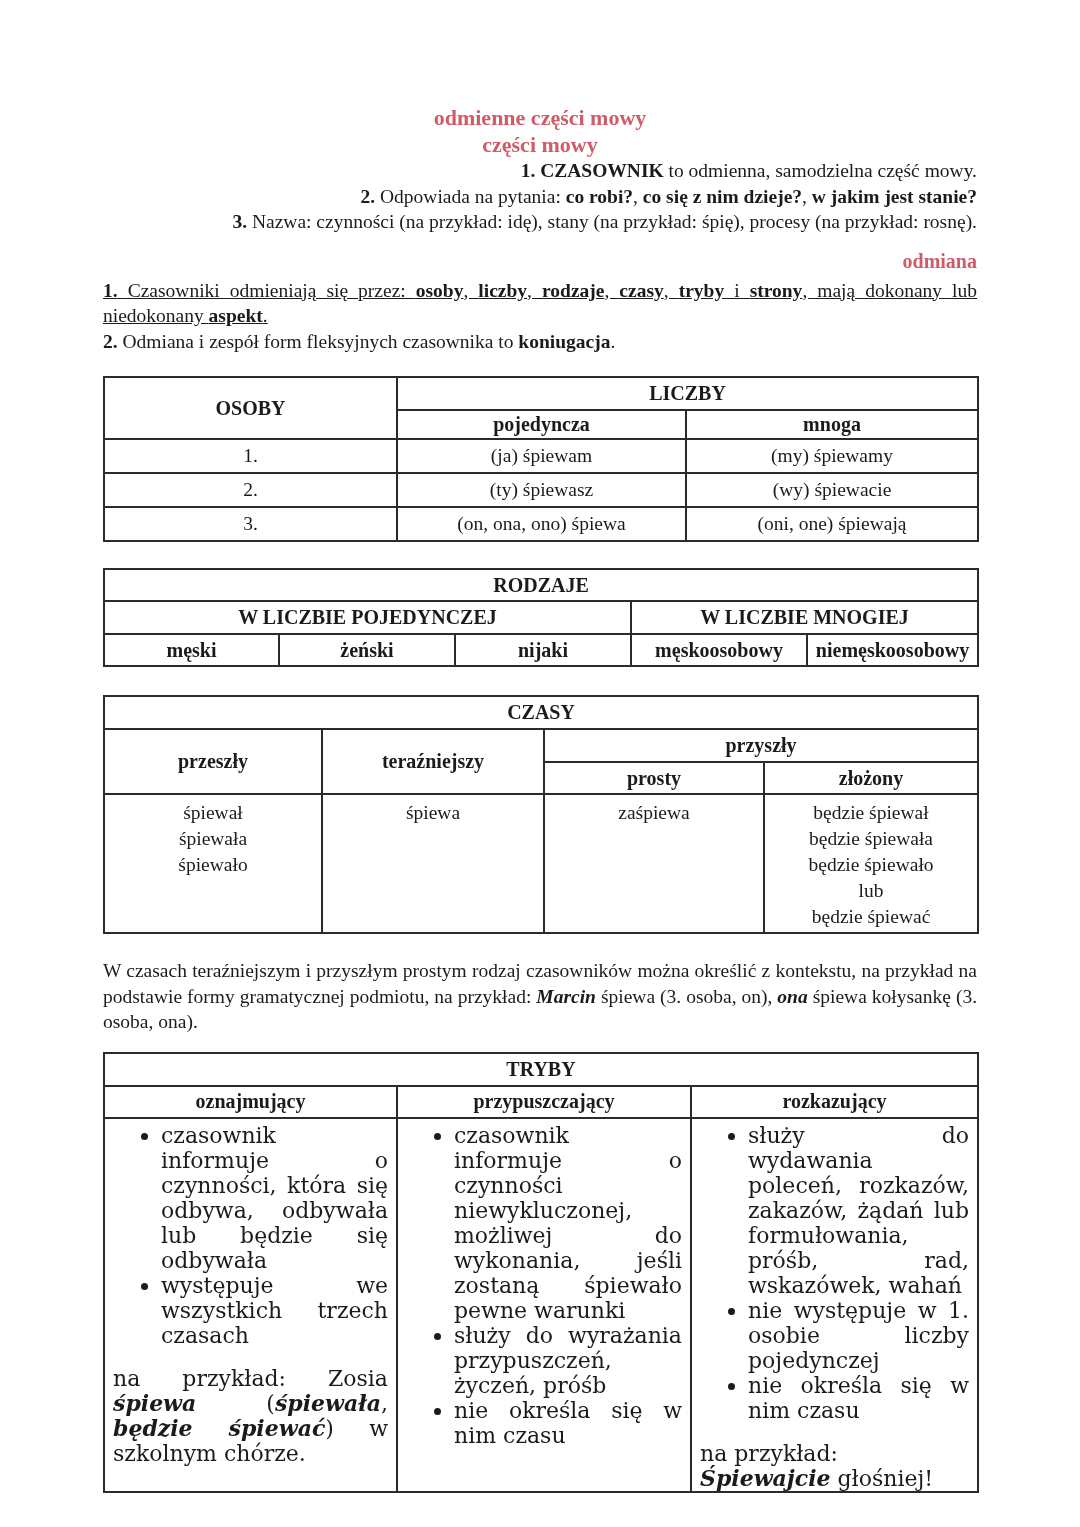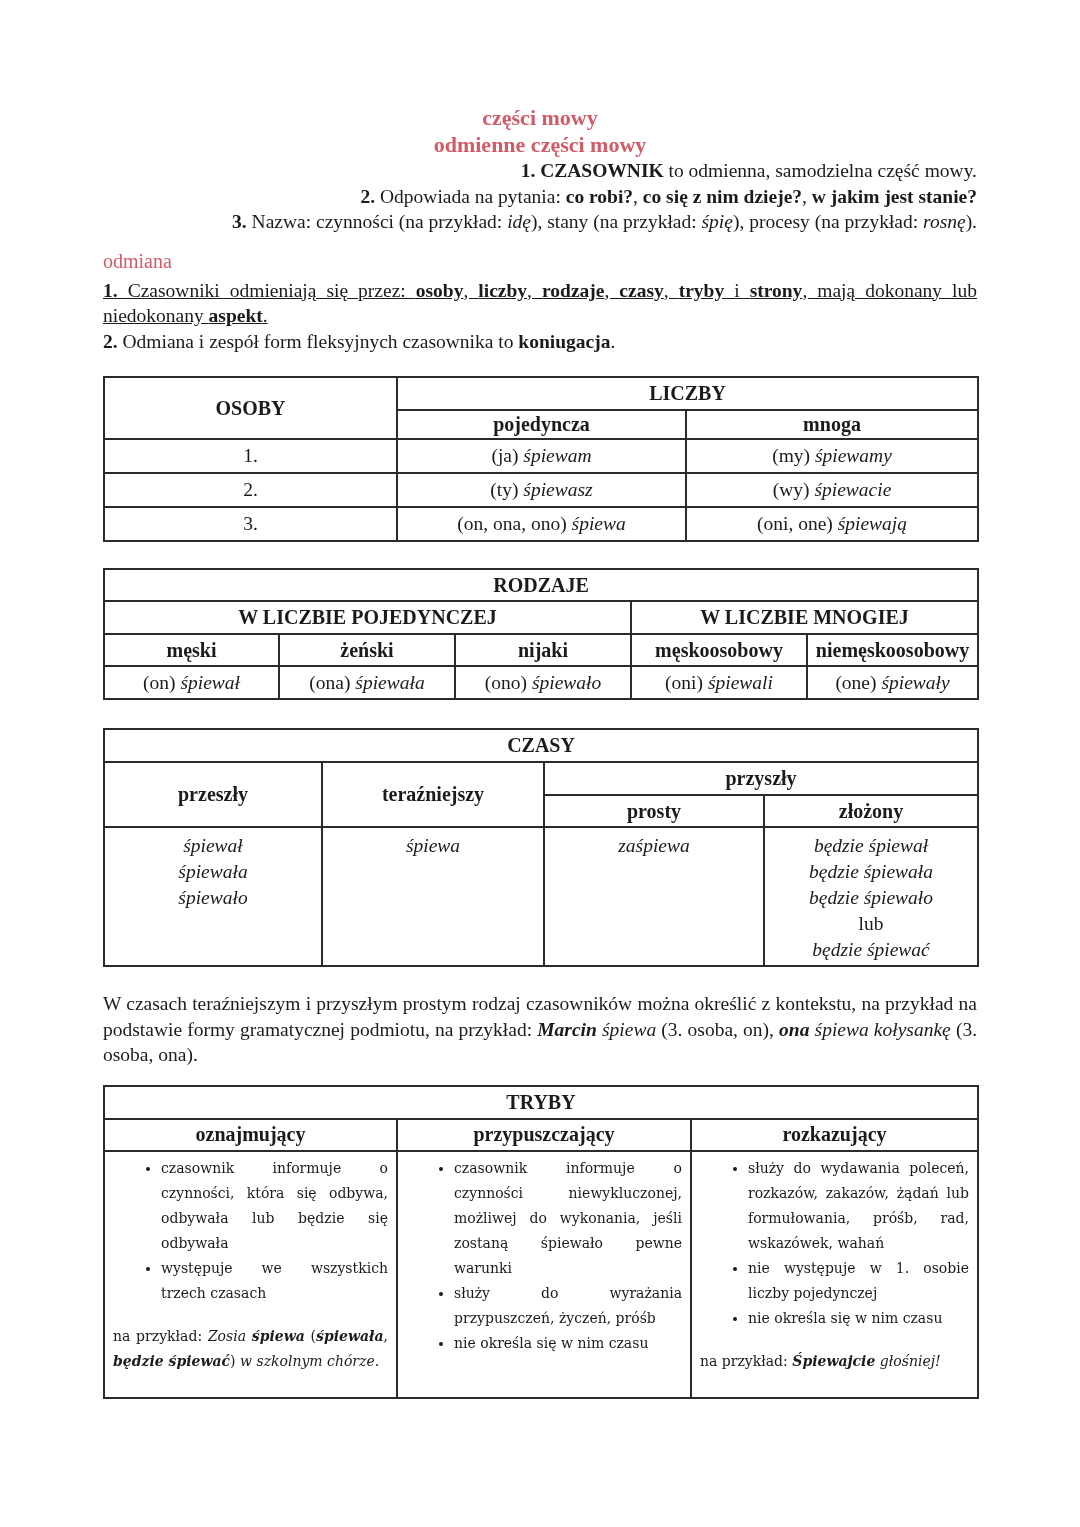--- a/index.html
+++ b/index.html
@@ -4,29 +4,29 @@
 <style>
   html,body{margin:0;padding:0;background:#ffffff;}
   .page{
     width:1080px;height:1527px;background:#ffffff;overflow:hidden;
     font-family:"Liberation Serif",serif;color:#1b1b1b;box-sizing:border-box;
     padding:104px 103px 0 103px;
   }
   
   .s-r{font-weight:normal;font-style:normal;}
   .s-b{font-weight:700;}
-  .s-i{font-style:italic;}
+  .s-i{}
   .s-bi{font-weight:700;font-style:italic;}
 
   .title-line{
     text-align:center;font-weight:700;font-size:22px;line-height:27px;color:#d05c68;
   }
   .intro p{margin:0;font-size:19.5px;line-height:25.5px;text-align:right;}
   .section-heading{
-    margin:13px 0 4px 0;text-align:left;font-weight:400;font-size:20px;line-height:26px;color:#d05c68;
+    margin:13px 0 4px 0;text-align:right;font-weight:700;font-size:20px;line-height:26px;color:#d05c68;
   }
   .odmiana-items p{margin:0;font-size:19.5px;line-height:25.5px;}
   .odmiana-items p.justify{text-align:justify;text-decoration:underline;}
 
   table{
     border-collapse:collapse;width:874px;table-layout:fixed;
     font-size:19.5px;color:#1b1b1b;
   }
   th,td{
     border:2px solid #2b2b2b;text-align:center;vertical-align:middle;
@@ -38,36 +38,36 @@
   #table-rodzaje{margin-top:26px;}
   #table-czasy{margin-top:28px;}
   #table-tryby{margin-top:17px;}
   .czasy-body td{
     vertical-align:top;height:128px;padding-top:5px;line-height:26px;
   }
   .context-par{
     margin:24px 0 16px 0;font-size:19.5px;line-height:25.5px;text-align:justify;
   }
   .tryby-body td{
-    vertical-align:top;text-align:left;padding:4px 8px 23px 8px;
-    font-family:"DejaVu Serif","Liberation Serif",serif;font-size:14px;line-height:25px;margin-left:48px;
+    vertical-align:top;text-align:left;padding:4px 8px 0 8px;
+    font-family:"DejaVu Serif","Liberation Serif",serif;font-size:22px;line-height:25px;margin-left:48px;
   }
   .tryby-body ul{margin:0;padding:0 0 0 48px;list-style:disc outside;}
   .tryby-body li{text-align:justify;}
   .cell-example{margin:18px 0 0 0;text-align:justify;}
   .cell-example.single{text-align:left;}
 </style>
 </head>
 <body>
 
 <div class="page">
 
   <div>
+    <div class="title-line">odmienne części mowy</div>
     <div class="title-line">części mowy</div>
-    <div class="title-line">odmienne części mowy</div>
   </div>
 
   <div class="intro">
     <p><span class="s-b">1. CZASOWNIK</span><span class="s-r"> to odmienna, samodzielna część mowy.</span></p>
     <p><span class="s-b">2.</span><span class="s-r"> Odpowiada na pytania: </span><span class="s-b">co robi?</span><span class="s-r">, </span><span class="s-b">co się z nim dzieje?</span><span class="s-r">, </span><span class="s-b">w jakim jest stanie?</span></p>
     <p><span class="s-b">3.</span><span class="s-r"> Nazwa: czynności (na przykład: </span><span class="s-i">idę</span><span class="s-r">), stany (na przykład: </span><span class="s-i">śpię</span><span class="s-r">), procesy (na przykład: </span><span class="s-i">rosnę</span><span class="s-r">).</span></p>
   </div>
 
   <div class="section-heading">odmiana</div>
 
@@ -125,27 +125,20 @@
       <th colspan="3">W LICZBIE POJEDYNCZEJ</th>
       <th colspan="2">W LICZBIE MNOGIEJ</th>
     </tr>
     <tr class="h32">
       <th>męski</th>
       <th>żeński</th>
       <th>nijaki</th>
       <th>męskoosobowy</th>
       <th>niemęskoosobowy</th>
     </tr>
-    <tr class="h33">
-      <td><span class="s-r">(on) </span><span class="s-i">śpiewał</span></td>
-      <td><span class="s-r">(ona) </span><span class="s-i">śpiewała</span></td>
-      <td><span class="s-r">(ono) </span><span class="s-i">śpiewało</span></td>
-      <td><span class="s-r">(oni) </span><span class="s-i">śpiewali</span></td>
-      <td><span class="s-r">(one) </span><span class="s-i">śpiewały</span></td>
-    </tr>
   </tbody>
     </table>
 
   <table id="table-czasy">
     <colgroup>
         <col style="width:218px">
         <col style="width:222px">
         <col style="width:220px">
         <col style="width:214px">
       </colgroup>

